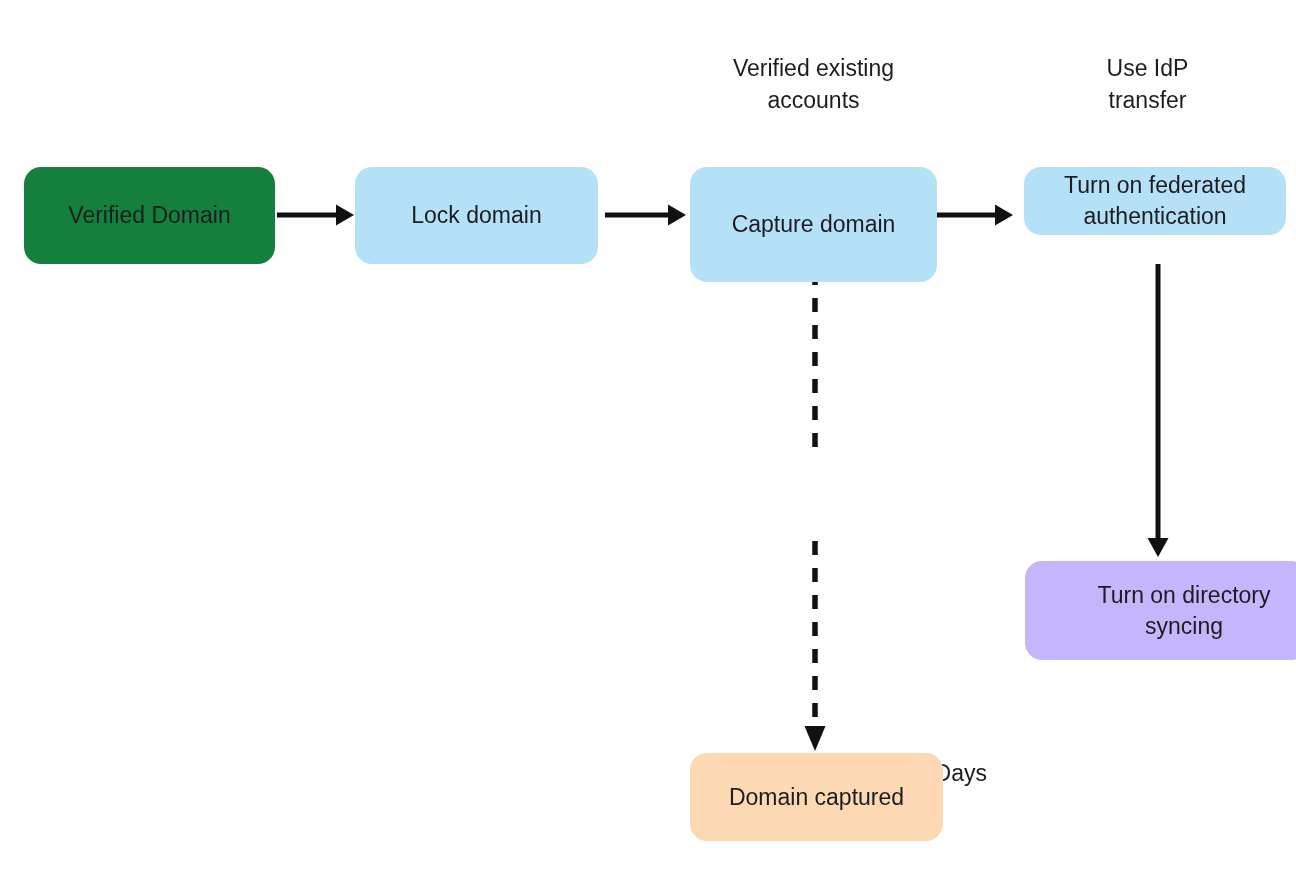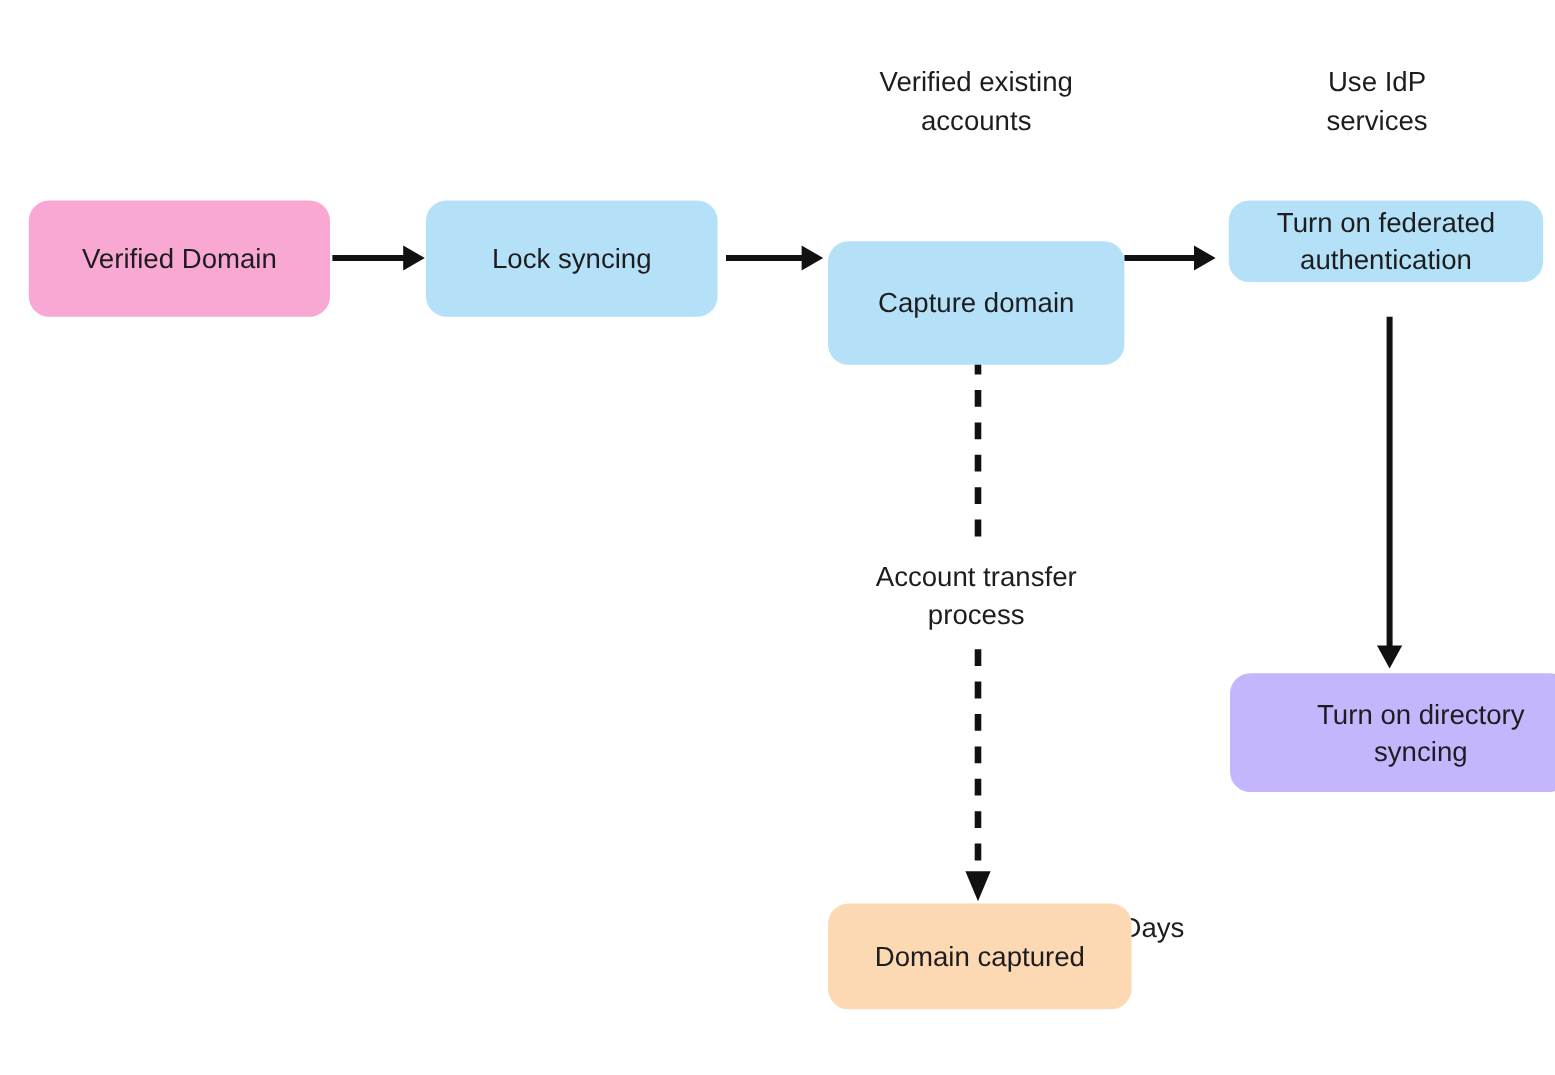--- a/index.html
+++ b/index.html
@@ -30,21 +30,21 @@
     align-items: center;
     justify-content: center;
     text-align: center;
     border-radius: 17px;
     font-size: 23px;
     line-height: 31px;
     white-space: pre-line;
   }
   #n-verified  { left: 24px;   top: 167px; width: 251px; height: 97px; }
   #n-lock      { left: 355px;  top: 167px; width: 243px; height: 97px; }
-  #n-capture   { left: 690px;  top: 167px; width: 247px; height: 103px; margin-top: 34px; }
+  #n-capture   { left: 690px;  top: 167px; width: 247px; height: 115px; }
   #n-federated { left: 1024px; top: 167px; width: 262px; height: 68px; }
   #n-directory { left: 1025px; top: 561px; width: 248px; height: 99px; }
   #n-captured  { left: 690px;  top: 753px; width: 253px; height: 88px; }
 
   .annotation {
     position: absolute;
     text-align: center;
     font-size: 23px;
     line-height: 32px;
     white-space: pre-line;
@@ -87,30 +87,28 @@
       <line x1="815" y1="541" x2="815" y2="727" stroke-width="5.5" stroke-dasharray="14 13"></line>
       <polygon points="804.5,726 825.5,726 815,751" stroke="none"></polygon>
     </g>
   </svg>
 
 
   <div class="annotation" id="a-existing">Verified existing
 accounts</div>
 
   <div class="annotation" id="a-idp">Use IdP
-services</div>
+transfer</div>
 
-  <div class="annotation" id="a-transfer">Account transfer
-process</div>
 
   <div class="annotation" id="a-30days">30 Days</div>
 
-  <div class="node" id="n-verified" style="background: #f9a8d4;">Verified Domain</div>
+  <div class="node" id="n-verified" style="background: #15803d;">Verified Domain</div>
 
-  <div class="node" id="n-lock" style="background: rgb(181, 225, 248);">Lock syncing</div>
+  <div class="node" id="n-lock" style="background: rgb(181, 225, 248);">Lock domain</div>
 
   <div class="node" id="n-capture" style="background: rgb(181, 225, 248);">Capture domain</div>
 
   <div class="node" id="n-federated" style="background: rgb(181, 225, 248);">Turn on federated
 authentication</div>
 
   <div class="node" id="n-directory" style="background: #c4b5fd; padding-left: 35px;">Turn on directory
 syncing</div>
 
   <div class="node" id="n-captured" style="background: rgb(252, 216, 179);">Domain captured</div>

